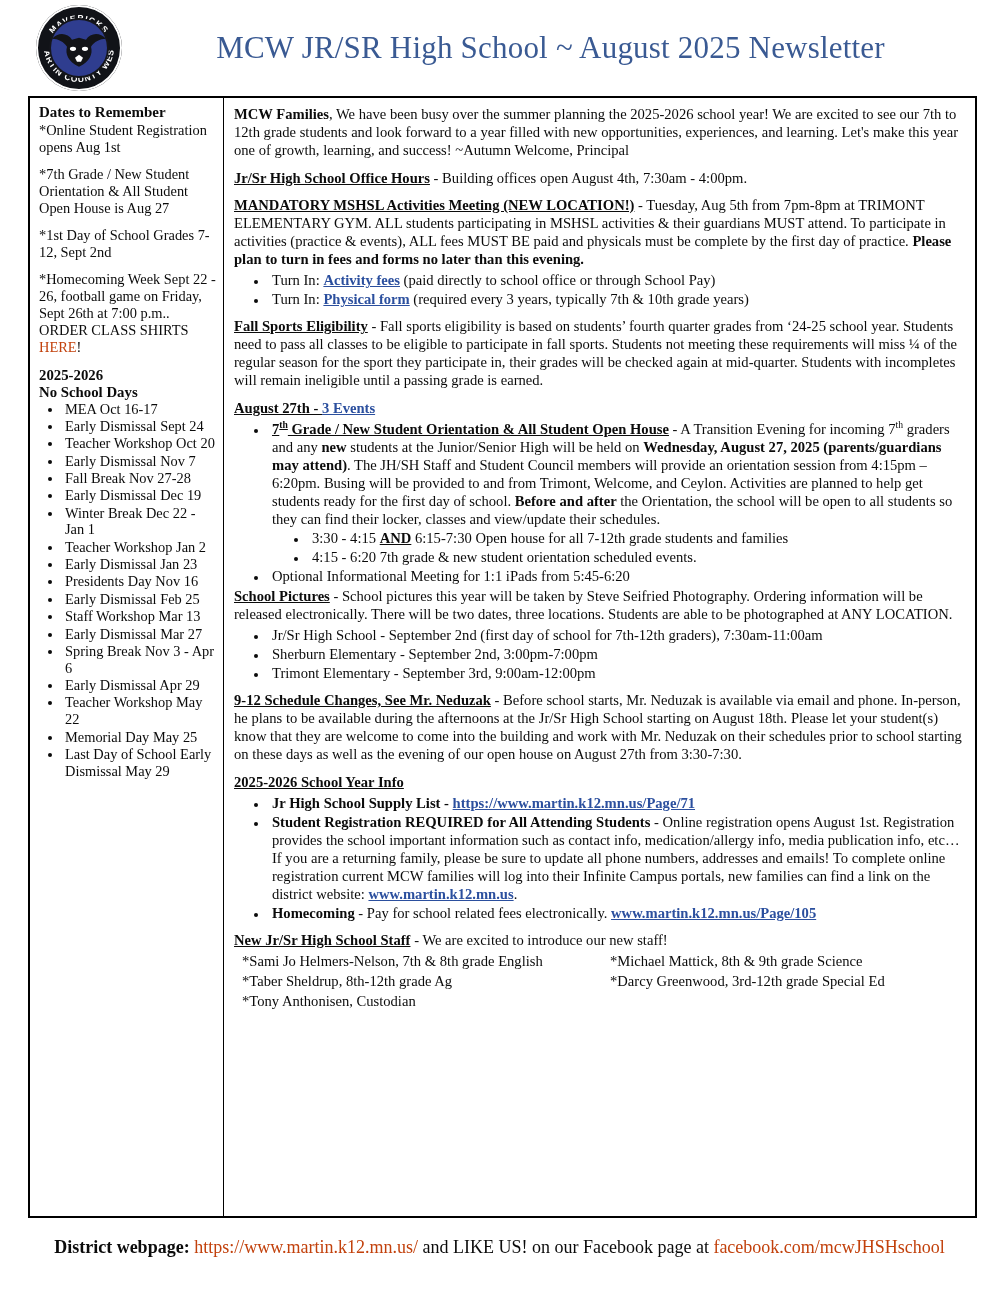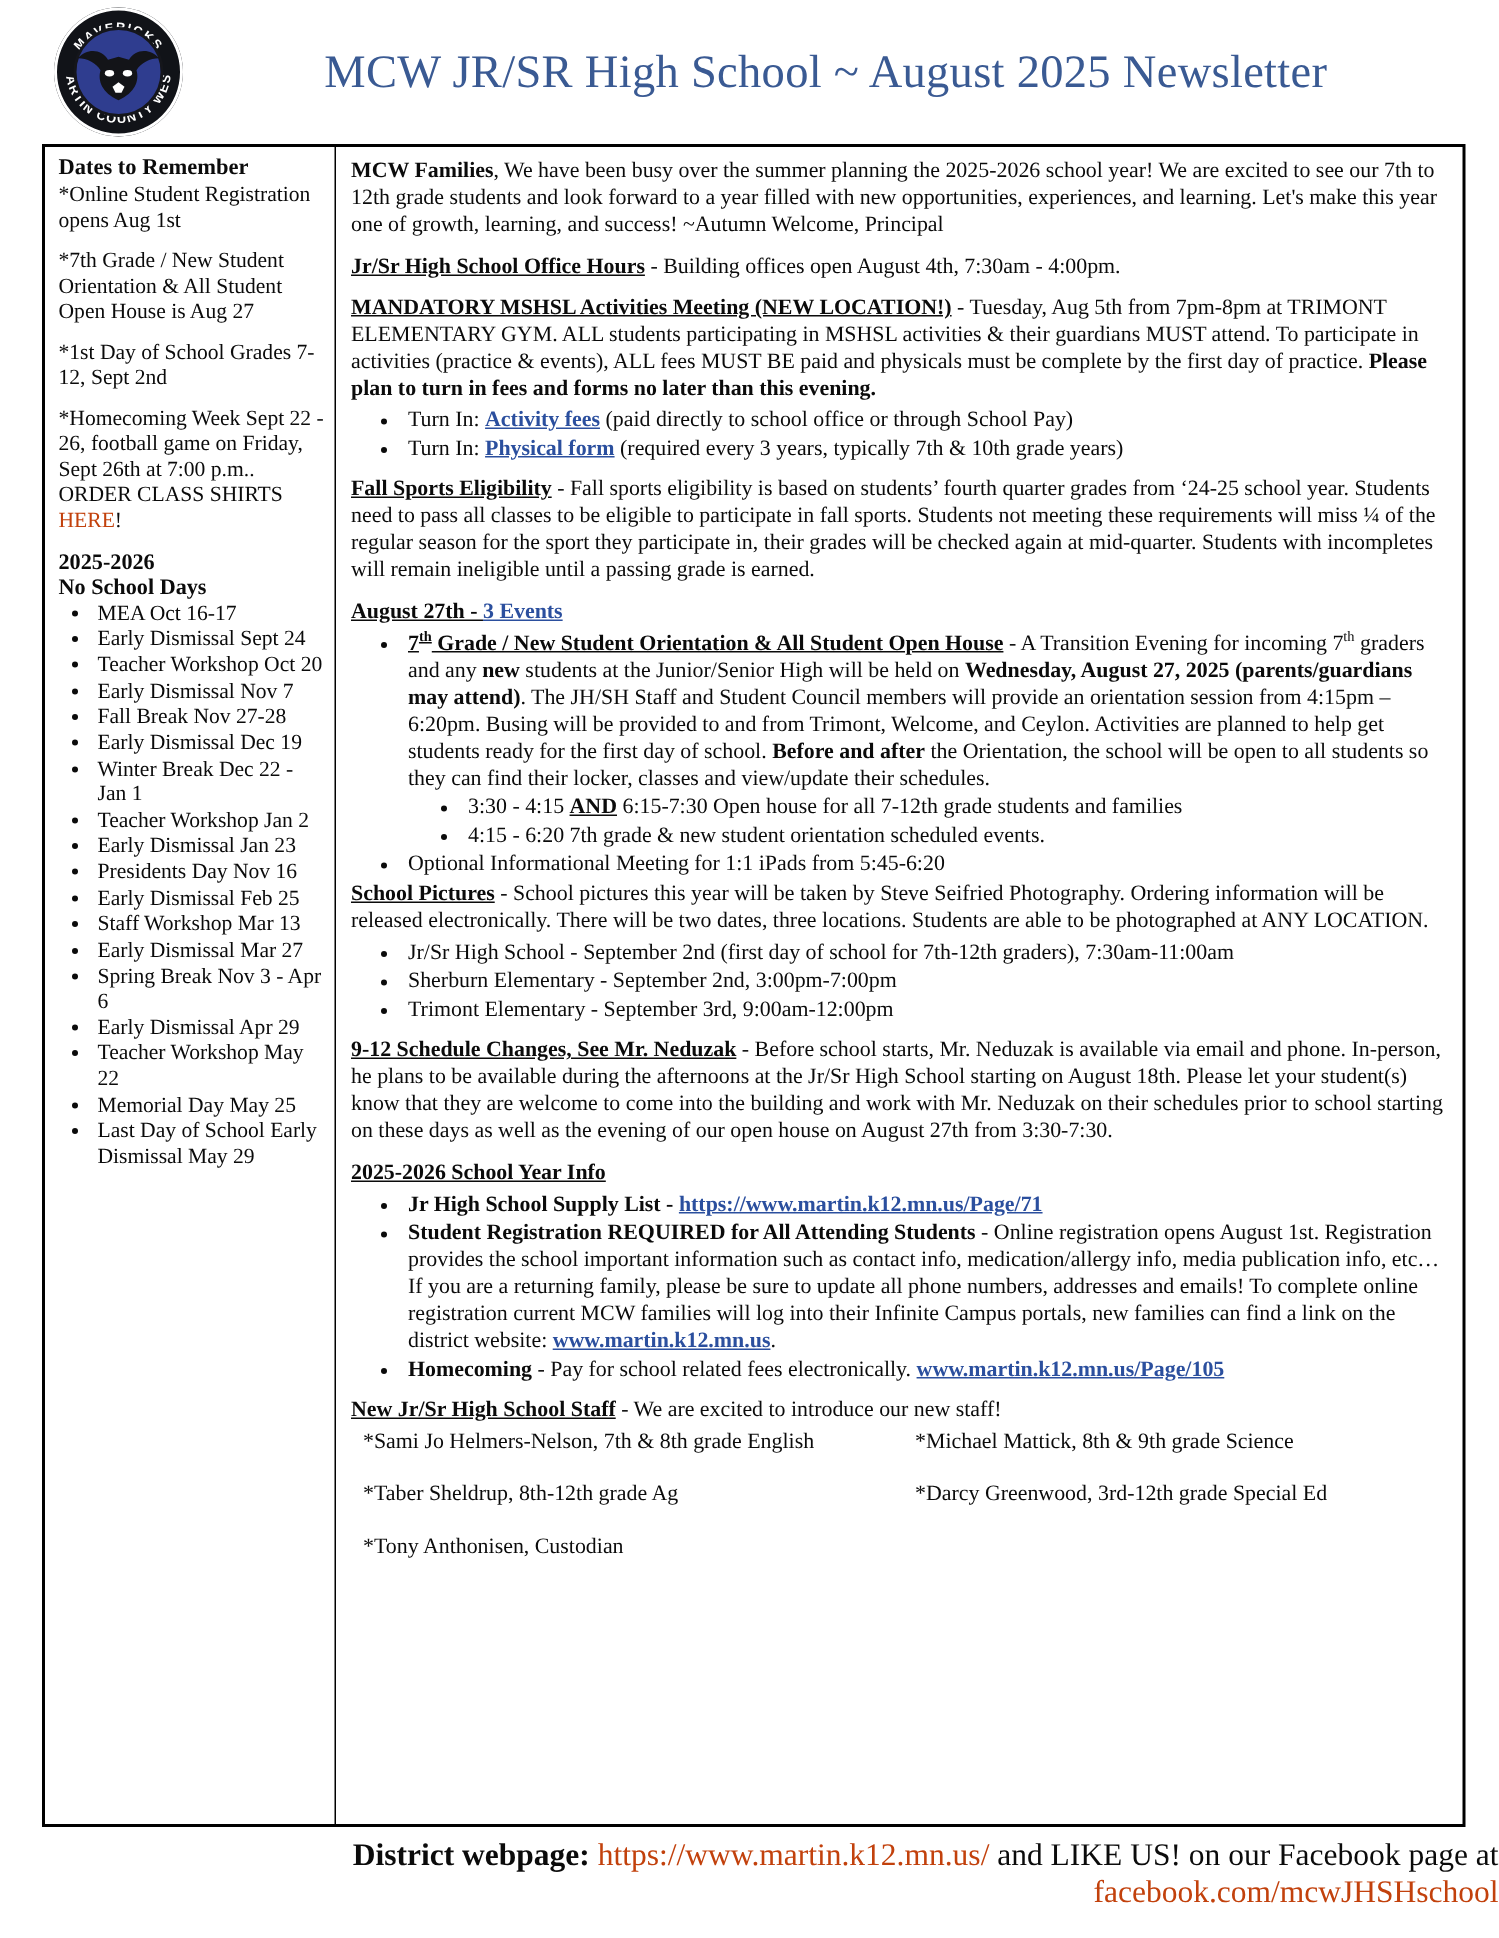--- a/index.html
+++ b/index.html
@@ -158,30 +158,30 @@
   }
   ul.body-list li::marker { font-size: 12px; }
   ul.body-list.nomargin { margin-bottom: 2px; }
 
   sup { font-size: 0.66em; vertical-align: super; line-height: 0; }
 
   .staff-grid {
     display: grid;
     grid-template-columns: 368px 1fr;
     margin-left: 8px;
-    row-gap: 16px;
+    row-gap: 1px;
     line-height: 1.32;
   }
   .staff-grid div { white-space: nowrap; }
 
   
   .footer {
-    margin-top: 6px;
-    text-align: right;
-    font-size: 21px;
+    margin-top: 19px;
+    text-align: center;
+    font-size: 18px;
   }
   .footer .b { font-weight: bold; }
 </style>
 </head>
 <body>
 
 <div class="masthead">
   <div class="logo-wrap">
     <div class="seal">
       <svg class="seal-ring-text" viewBox="0 0 86 86">

